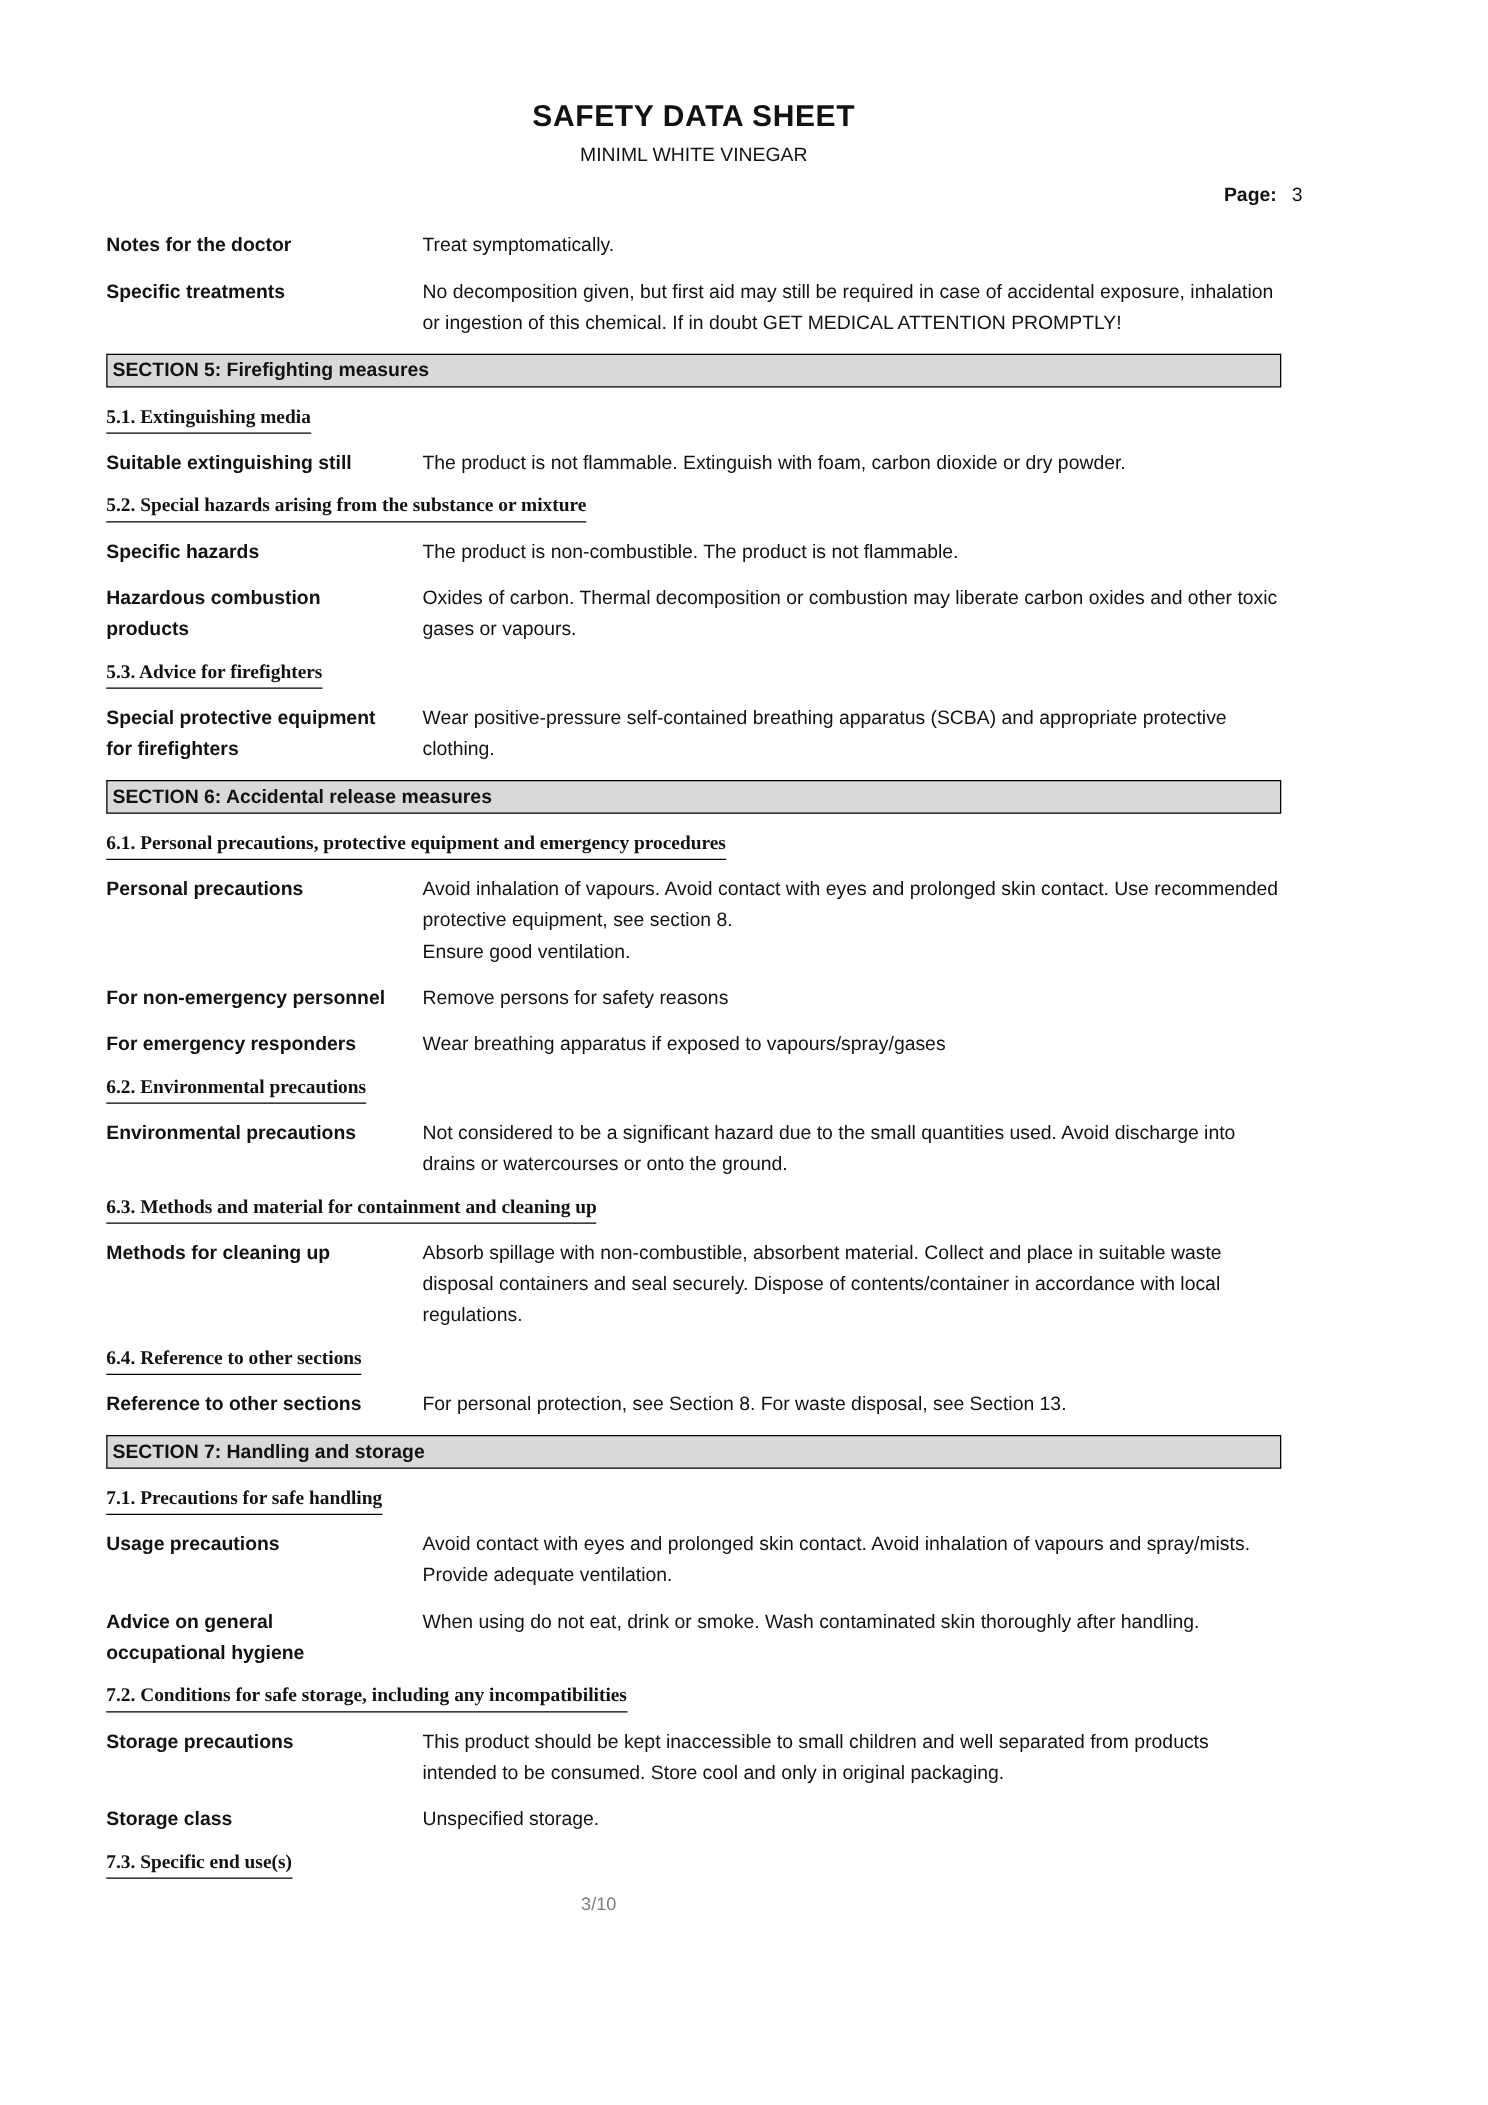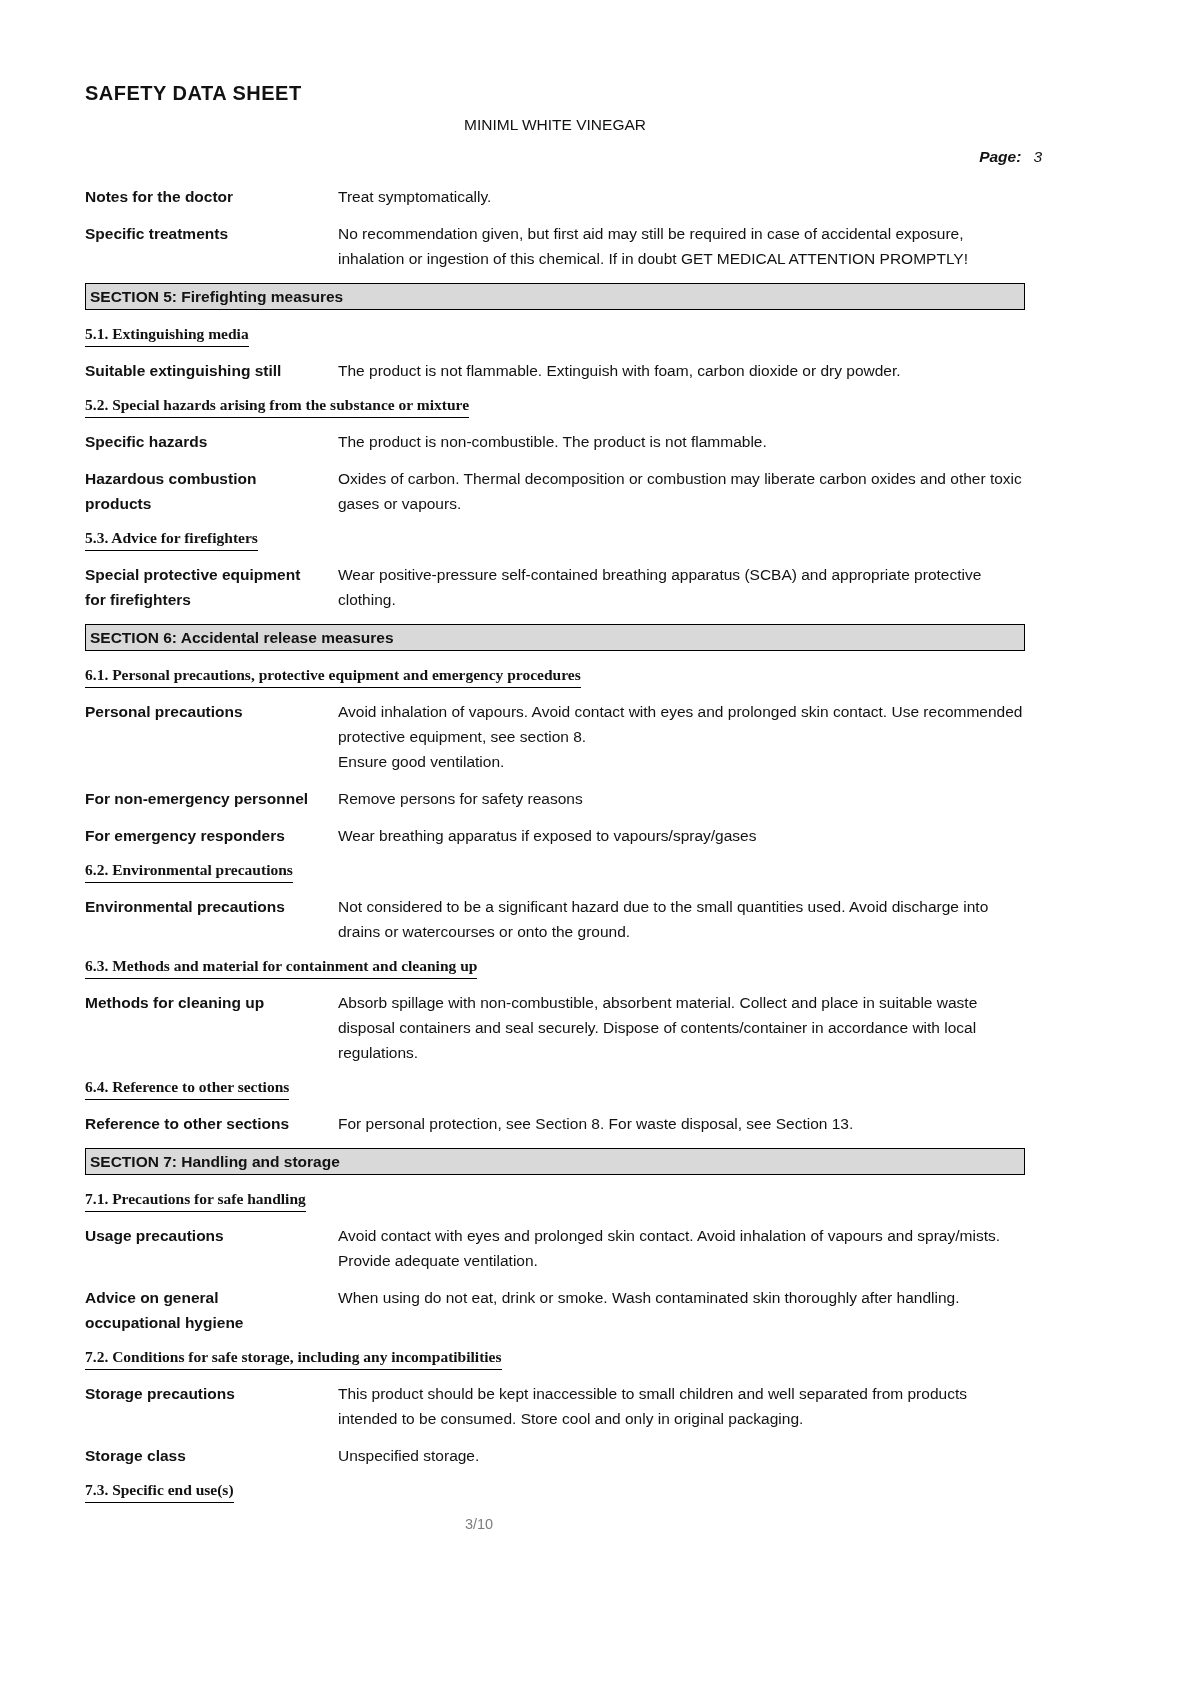--- a/index.html
+++ b/index.html
@@ -10,40 +10,39 @@
     color: #121212;
     -webkit-font-smoothing: antialiased;
   }
   .page {
     position: absolute;
     left: 85px; top: 0;
     width: 940px;
     padding-top: 82px;
   }
   .doc-title {
-    text-align: left;
-    font-size: 20px;
+    text-align: center;
+    font-size: 24px;
     font-weight: bold;
     letter-spacing: 0.5px;
     line-height: 23px;
     margin: 0;
   }
   .doc-subtitle {
     text-align: center;
     font-size: 15.5px;
     line-height: 19px;
     margin-top: 10px;
   }
   .page-row {
     width: 957px;          
     margin-top: 13px;
     text-align: right;
     font-size: 15.5px;
     line-height: 19px;
-    font-style: italic;
   }
   .page-row .lbl { font-weight: bold; }
   .page-row .num { display: inline-block; margin-left: 12px; }
   .content { margin-top: 18px; }
 
   .field-row {
     display: flex;
     align-items: flex-start;
     margin-bottom: 12px;
     gap: 16px;
@@ -101,21 +100,21 @@
   <div class="page-row">
     <span class="lbl">Page:</span><span class="num">3</span>
   </div>
   <div class="content">
       <div class="field-row">
         <div class="field-label">Notes for the doctor</div>
         <div class="field-value">Treat symptomatically.</div>
       </div>
       <div class="field-row">
         <div class="field-label">Specific treatments</div>
-        <div class="field-value">No recommendation given, but first aid may still be required in case of accidental exposure, inhalation or ingestion of this chemical. If in doubt GET MEDICAL ATTENTION PROMPTLY!</div>
+        <div class="field-value">No decomposition given, but first aid may still be required in case of accidental exposure, inhalation or ingestion of this chemical. If in doubt GET MEDICAL ATTENTION PROMPTLY!</div>
       </div>
       <div class="section-bar" style="background: rgb(217, 217, 217);">SECTION 5: Firefighting measures</div>
       <div class="subsection"><span class="subsection-text">5.1. Extinguishing media</span></div>
       <div class="field-row">
         <div class="field-label">Suitable extinguishing still</div>
         <div class="field-value">The product is not flammable. Extinguish with foam, carbon dioxide or dry powder.</div>
       </div>
       <div class="subsection"><span class="subsection-text">5.2. Special hazards arising from the substance or mixture</span></div>
       <div class="field-row">
         <div class="field-label">Specific hazards</div>

